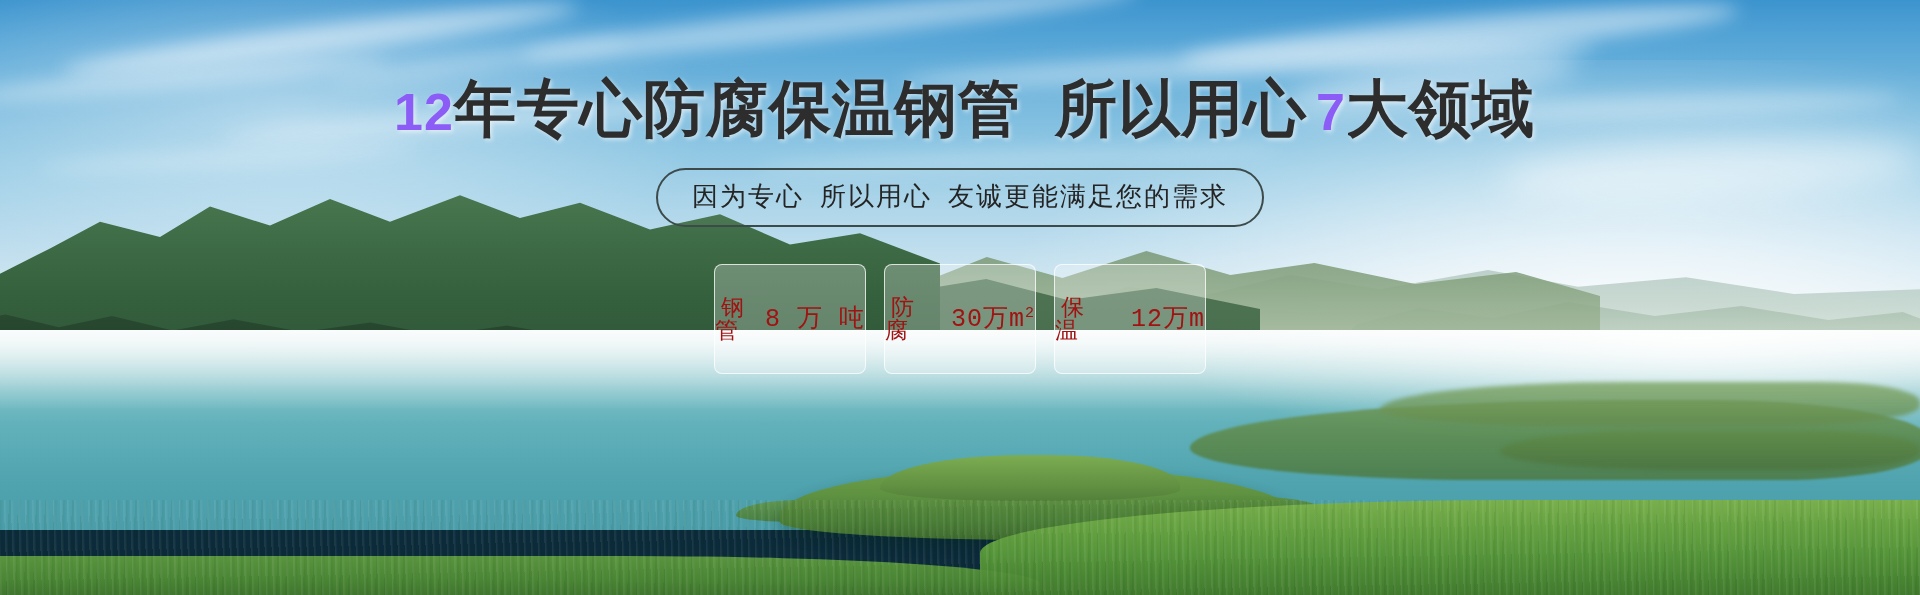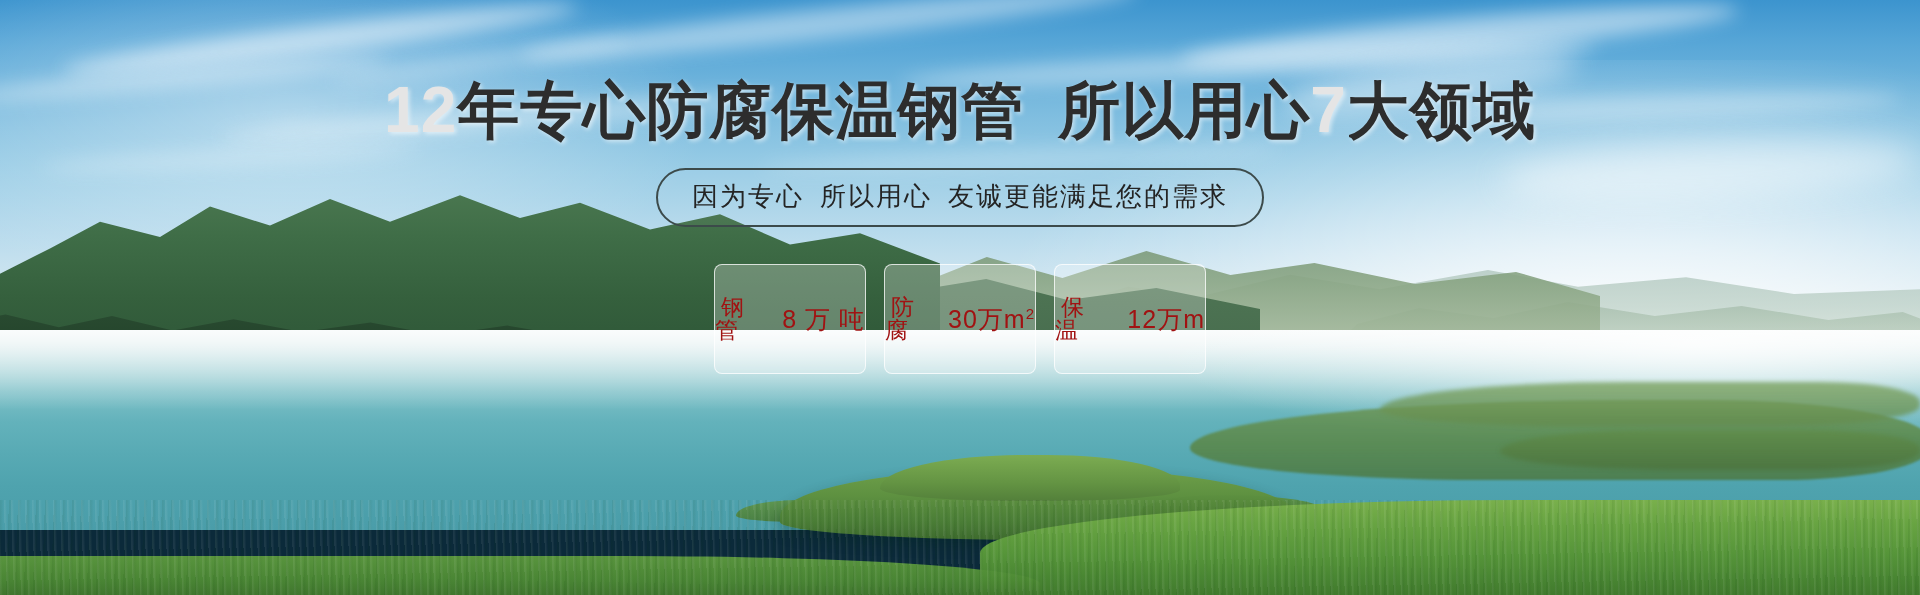--- a/index.html
+++ b/index.html
@@ -199,21 +199,21 @@
     position:absolute; left:0; top:78px; width:1920px;
     text-align:center;
     white-space:nowrap;
     font-size:62px;
     font-weight:bold;
     letter-spacing:1px;
     line-height:1;
     color:#2b2b2b;
     text-shadow:2px 2px 4px rgba(255,255,255,0.55);
   }
-  .headline .hl-num { color:#e5e5e5; font-size:64px; font-weight:bold; }
+  .headline .hl-num { color:#8b5cf6; font-size:52px; font-weight:bold;margin-left:9px; }
   .headline .hl-dark { color:#2d2d2d;text-align:center; }
   .headline .hl-gap { display:inline-block; width:34px; }
 
   .pill {
     position:absolute; left:50%; top:168px;
     transform:translateX(-50%);
     padding:9px 34px 11px;
     border:2px solid #3c4a4a;
     border-radius:30px;
     font-size:26px;
@@ -248,20 +248,21 @@
     letter-spacing:6px;
     text-indent:6px;
     line-height:1;
   }
   .card-value {
     font-size:25px;
     color:#a11212;
     letter-spacing:1px;
     line-height:1;
     white-space:nowrap;
+    font-family:Liberation Mono, monospace;
   }
   .card-value sup { font-size:15px; vertical-align:super; }
 </style>
 </head>
 <body>
 
 <div class="banner">
 
   <div class="sky"></div>
   <div class="sky-glow"></div>

